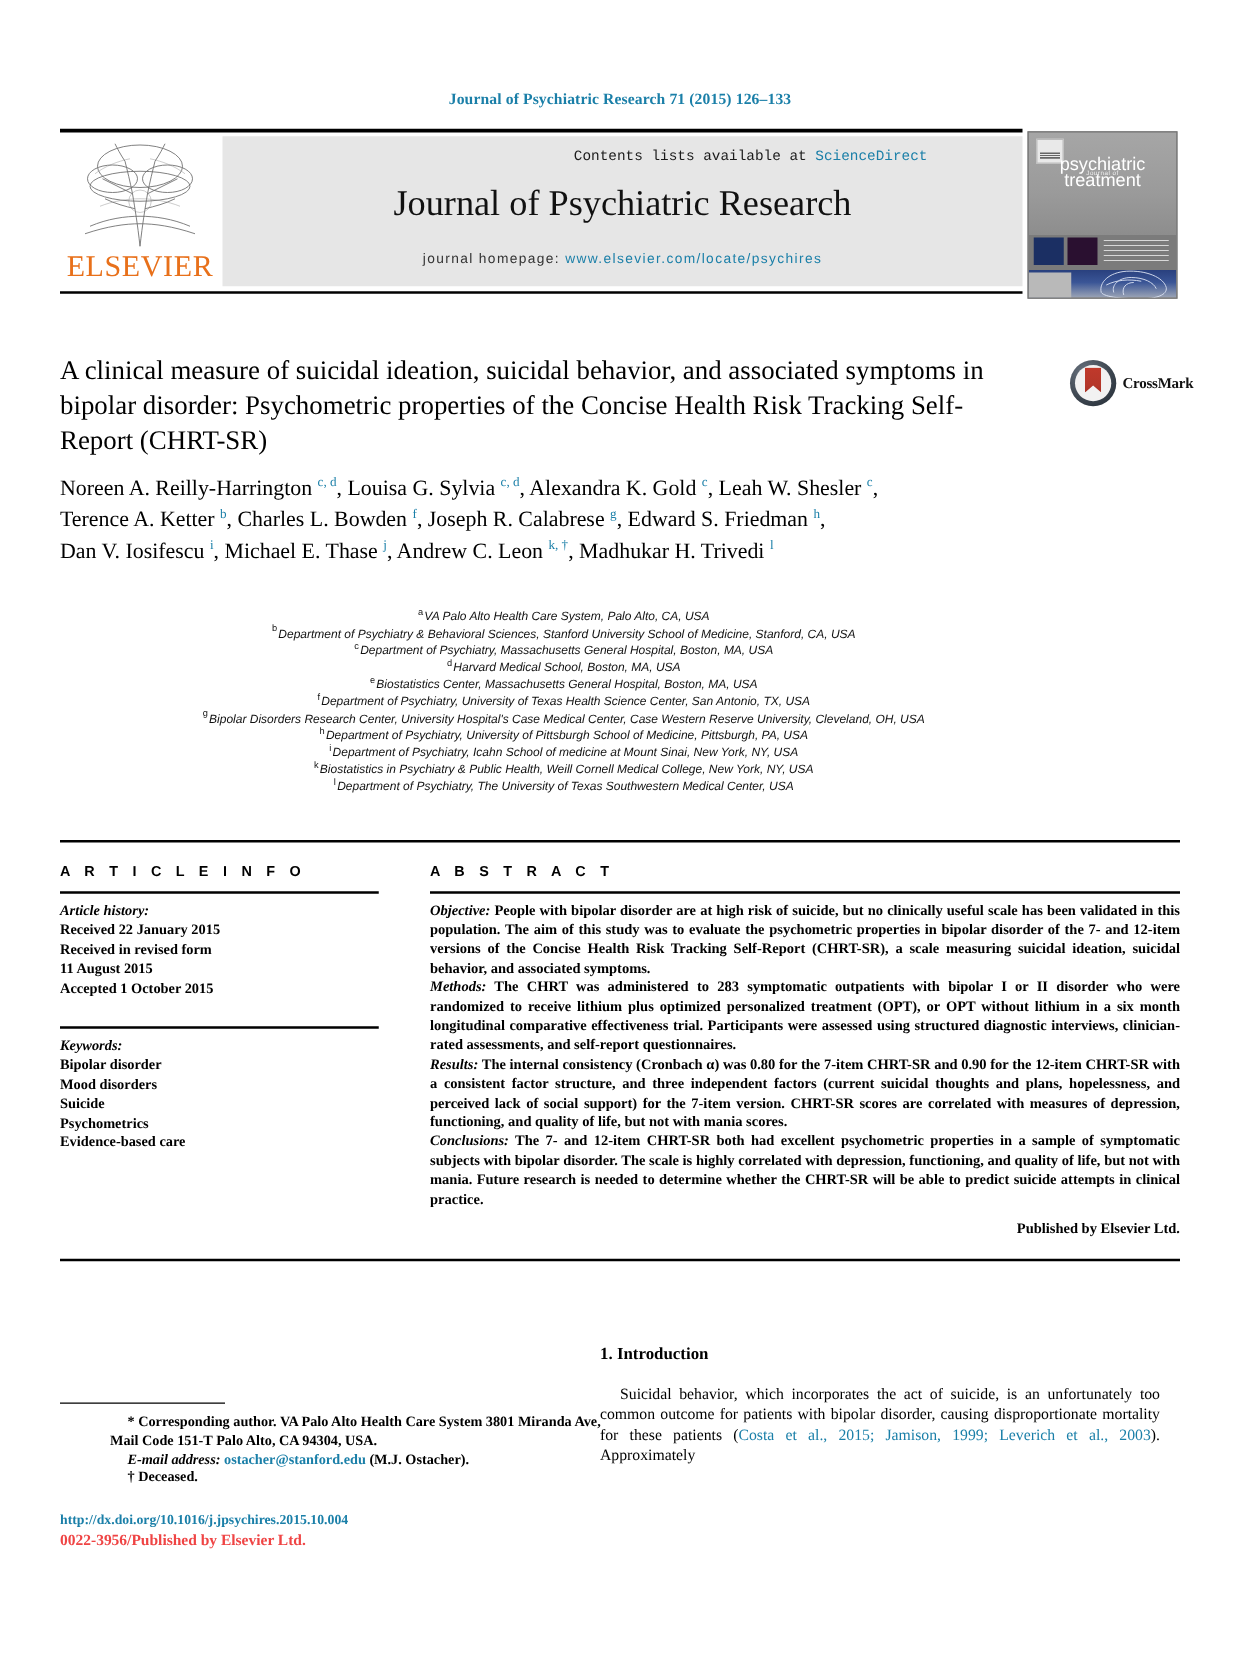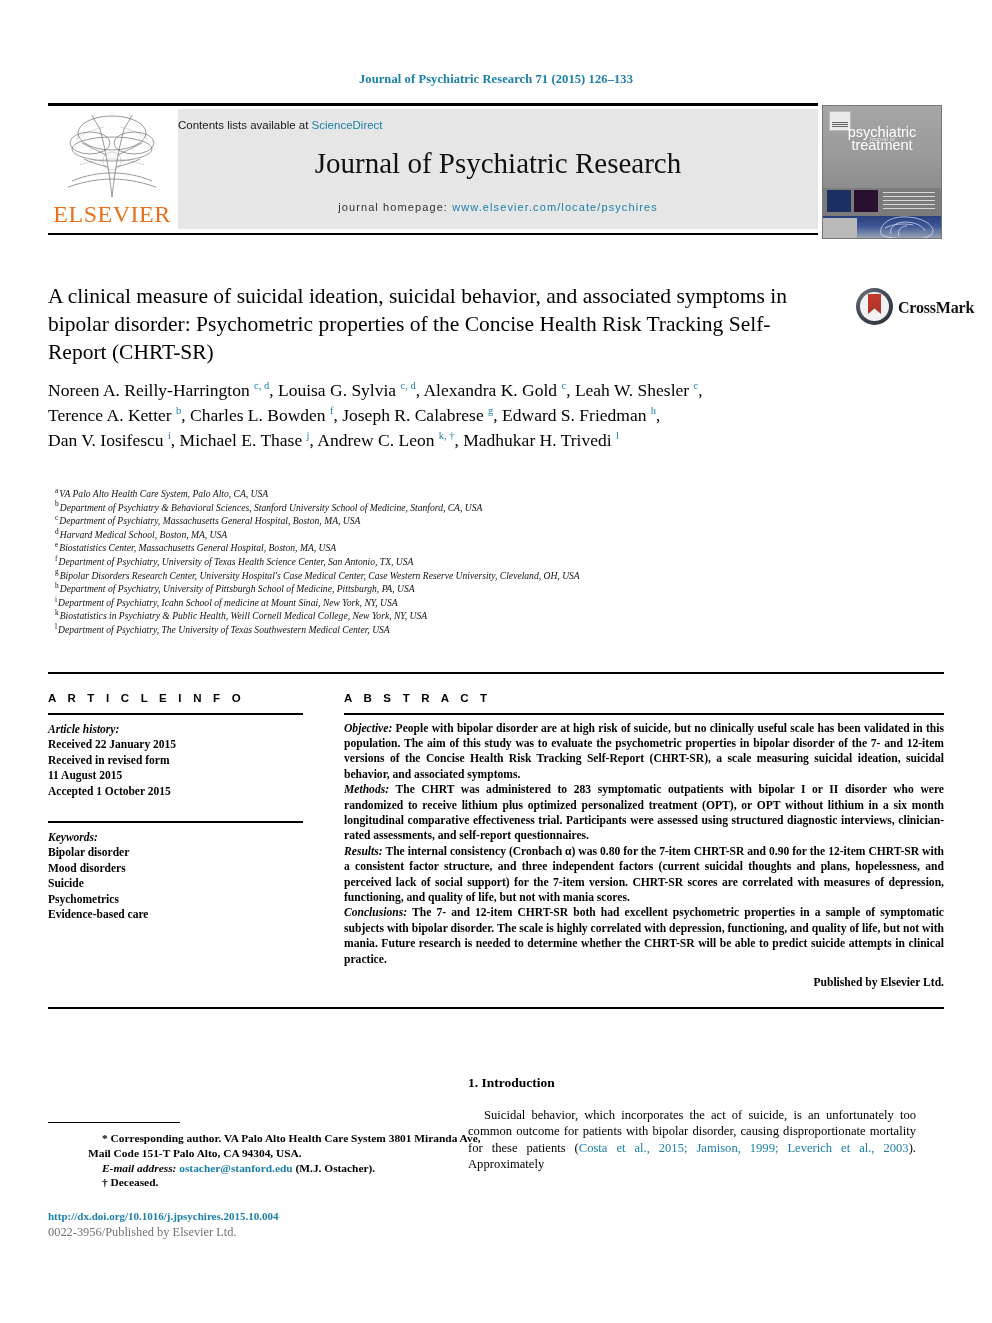--- a/index.html
+++ b/index.html
@@ -84,22 +84,22 @@
     left: 130px; top: 6px;
     width: 640px;
     height: 120px;
     background: #e6e6e6;
     border: none;
   }
   .contents-line {
     position: absolute;
     left: 0; top: 10px;
     width: 564px;
-    text-align: left;
-    font-family: Liberation Sans, sans-serif;
+    text-align: right;
+    font-family: Liberation Mono, monospace;
     font-size: 11.5px;
     color: #1a1a1a;
   }
   .contents-line .sd {
     color: #1a7fa8;
   }
   .journal-title {
     position: absolute;
     left: 0; top: 38px;
     width: 640px;
@@ -213,21 +213,21 @@
   }
   .cm-ribbon {
     position: absolute; left: 8px; top: 2px;
     width: 13px; height: 20px;
     background: linear-gradient(180deg,#c0392b 0%, #b5372a 70%, #a83226 100%);
     clip-path: polygon(0 0, 100% 0, 100% 100%, 50% 72%, 0 100%);
   }
   .cm-text {
     position: absolute; left: 42px; top: 11px;
     font-family: "Liberation Serif", serif;
-    font-size: 16px;
+    font-size: 12px;
     font-weight: bold;
     color: #111;
     letter-spacing: -0.2px;
   }
 
   
   .authors {
     position: absolute;
     left: 48px; top: 378px;
     width: 810px;
@@ -239,27 +239,28 @@
   .authors sup {
     color: #1a7fa8;
     font-size: 10.5px;
     vertical-align: super;
     line-height: 0;
   }
 
   
   .affiliations {
     position: absolute;
-    left: 55px; top: 487px;
+    left: 36px; top: 487px;
     width: 830px;
-    font-family: Liberation Serif, serif;
+    font-family: Liberation Sans, sans-serif;
     font-style: italic;
     font-size: 9.6px;
     line-height: 13.6px;
     color: #111;
+    text-align: center;
   }
   .aff-row sup {
     font-style: normal;
     font-size: 7.4px;
     vertical-align: super;
     line-height: 0;
     margin-right: 1px;
   }
 
   
@@ -348,21 +349,21 @@
     font-size: 11.6px;
     line-height: 15.4px;
     font-weight: bold;
     text-align: right;
     margin-top: 8px;
   }
 
   
   .intro-col {
     position: absolute;
-    left: 468px; top: 1075px;
+    left: 480px; top: 1075px;
     width: 448px;
   }
   .intro-head {
     font-family: "Liberation Serif", serif;
     font-size: 13.5px;
     font-weight: bold;
     margin-bottom: 16px;
   }
   .intro-p {
     font-family: "Liberation Serif", serif;
@@ -407,22 +408,22 @@
     font-family: "Liberation Serif", serif;
     font-size: 11px;
     line-height: 16px;
     color: #1a7fa8;
     font-weight: bold;
   }
   .issn-line {
     font-family: "Liberation Serif", serif;
     font-size: 12.4px;
     line-height: 16px;
-    font-weight: normal;
-    color: #737373;
+    font-weight: bold;
+    color: #ef4444;
   }
 </style>
 </head>
 <body>
 
 <div class="page">
 
   <div class="running-head">Journal of Psychiatric Research 71 (2015) 126–133</div>
 
   <div class="masthead">

